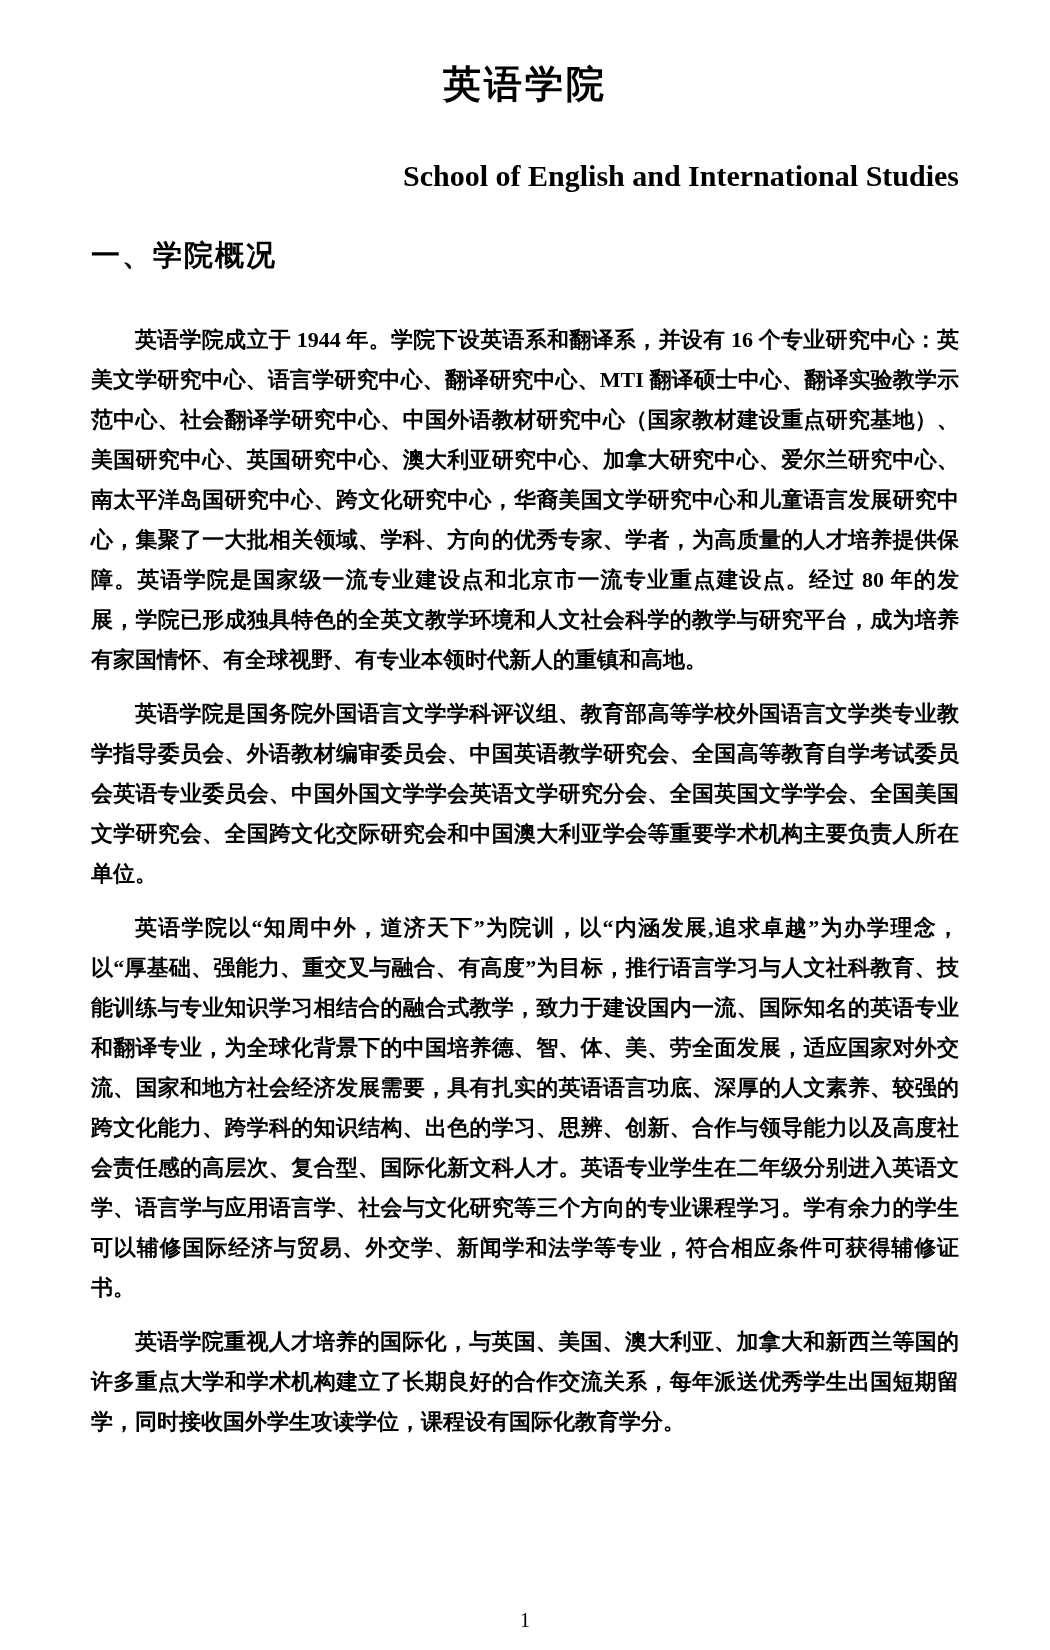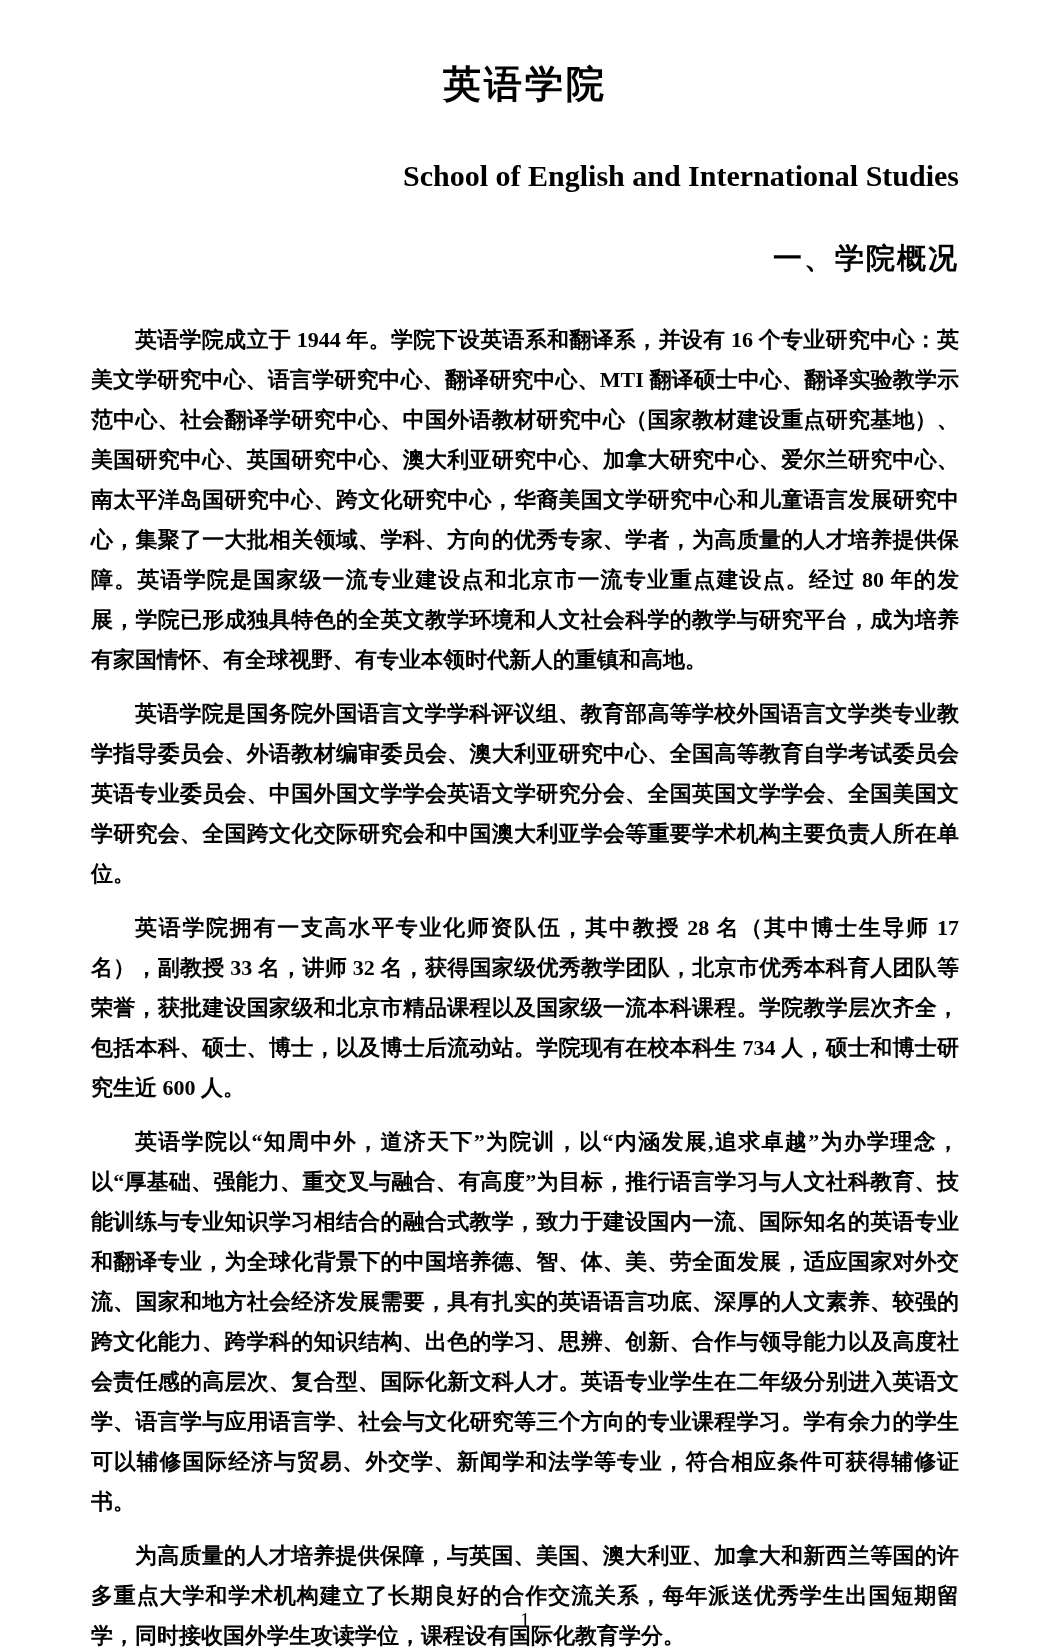--- a/index.html
+++ b/index.html
@@ -31,22 +31,22 @@
   .title-en {
     margin: 50px 0 0 0;
     text-align: right;
     font-family: "Liberation Serif", "DejaVu Serif", serif;
     font-size: 30px;
     font-weight: bold;
     line-height: 36px;
   }
   .section-heading {
     margin: 46px 0 0 0;
-    text-align: right;
-    font-family: Liberation Sans, sans-serif;
+    text-align: left;
+    font-family: Liberation Mono, monospace;
     font-size: 29px;
     font-weight: bold;
     letter-spacing: 2px;
     line-height: 36px;
   }
   .doc-body {
     margin-top: 44px;
     font-size: 22px;
     line-height: 40px;
     text-align: justify;
@@ -72,22 +72,21 @@
 
 <div class="page">
   <h1 class="title-zh">英语学院</h1>
 
   <h2 class="title-en">School of English and International Studies</h2>
 
   <h3 class="section-heading">一、学院概况</h3>
 
   <div class="doc-body">
     <p>英语学院成立于 1944 年。学院下设英语系和翻译系，并设有 16 个专业研究中心：英美文学研究中心、语言学研究中心、翻译研究中心、MTI 翻译硕士中心、翻译实验教学示范中心、社会翻译学研究中心、中国外语教材研究中心（国家教材建设重点研究基地）、美国研究中心、英国研究中心、澳大利亚研究中心、加拿大研究中心、爱尔兰研究中心、南太平洋岛国研究中心、跨文化研究中心，华裔美国文学研究中心和儿童语言发展研究中心，集聚了一大批相关领域、学科、方向的优秀专家、学者，为高质量的人才培养提供保障。英语学院是国家级一流专业建设点和北京市一流专业重点建设点。经过 80 年的发展，学院已形成独具特色的全英文教学环境和人文社会科学的教学与研究平台，成为培养有家国情怀、有全球视野、有专业本领时代新人的重镇和高地。</p>
-    <p>英语学院是国务院外国语言文学学科评议组、教育部高等学校外国语言文学类专业教学指导委员会、外语教材编审委员会、澳大利亚研究中心、全国高等教育自学考试委员会英语专业委员会、中国外国文学学会英语文学研究分会、全国英国文学学会、全国美国文学研究会、全国跨文化交际研究会和中国澳大利亚学会等重要学术机构主要负责人所在单位。</p>
-    <p>英语学院拥有一支高水平专业化师资队伍，其中教授 28 名（其中博士生导师 17 名），副教授 33 名，讲师 32 名，获得国家级优秀教学团队，北京市优秀本科育人团队等荣誉，获批建设国家级和北京市精品课程以及国家级一流本科课程。学院教学层次齐全，包括本科、硕士、博士，以及博士后流动站。学院现有在校本科生 734 人，硕士和博士研究生近 600 人。</p>
+    <p>英语学院是国务院外国语言文学学科评议组、教育部高等学校外国语言文学类专业教学指导委员会、外语教材编审委员会、中国英语教学研究会、全国高等教育自学考试委员会英语专业委员会、中国外国文学学会英语文学研究分会、全国英国文学学会、全国美国文学研究会、全国跨文化交际研究会和中国澳大利亚学会等重要学术机构主要负责人所在单位。</p>
     <p>英语学院以“知周中外，道济天下”为院训，以“内涵发展,追求卓越”为办学理念，以“厚基础、强能力、重交叉与融合、有高度”为目标，推行语言学习与人文社科教育、技能训练与专业知识学习相结合的融合式教学，致力于建设国内一流、国际知名的英语专业和翻译专业，为全球化背景下的中国培养德、智、体、美、劳全面发展，适应国家对外交流、国家和地方社会经济发展需要，具有扎实的英语语言功底、深厚的人文素养、较强的跨文化能力、跨学科的知识结构、出色的学习、思辨、创新、合作与领导能力以及高度社会责任感的高层次、复合型、国际化新文科人才。英语专业学生在二年级分别进入英语文学、语言学与应用语言学、社会与文化研究等三个方向的专业课程学习。学有余力的学生可以辅修国际经济与贸易、外交学、新闻学和法学等专业，符合相应条件可获得辅修证书。</p>
-    <p>为高质量的人才培养提供保障，与英国、美国、澳大利亚、加拿大和新西兰等国的许多重点大学和学术机构建立了长期良好的合作交流关系，每年派送优秀学生出国短期留学，同时接收国外学生攻读学位，课程设有国际化教育学分。</p>
+    <p>英语学院重视人才培养的国际化，与英国、美国、澳大利亚、加拿大和新西兰等国的许多重点大学和学术机构建立了长期良好的合作交流关系，每年派送优秀学生出国短期留学，同时接收国外学生攻读学位，课程设有国际化教育学分。</p>
   </div>
 
   <div class="page-footer">
     <span>1</span>
   </div>
 </div>
 
 </body></html>

